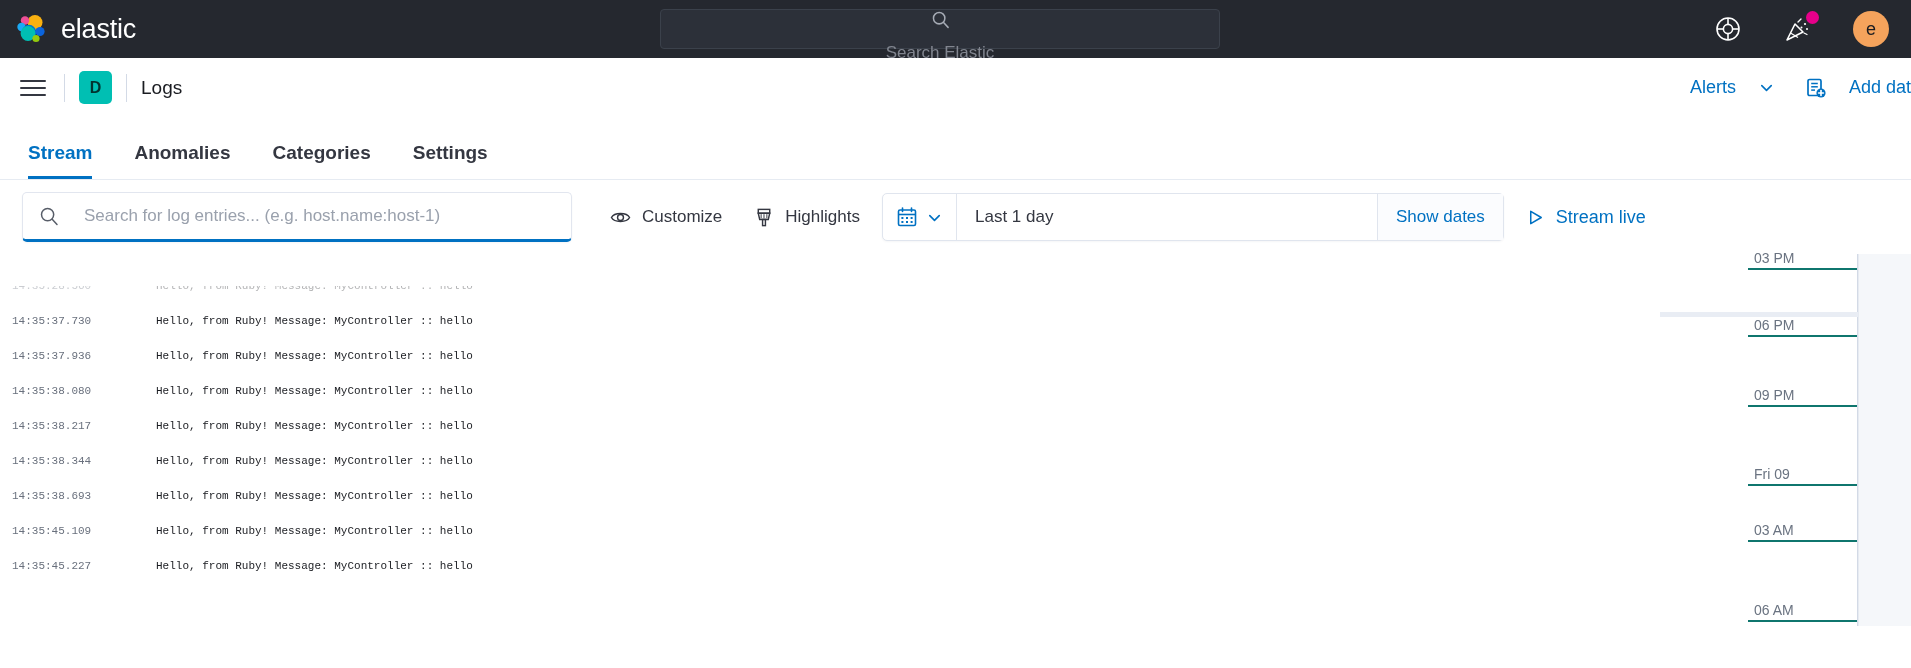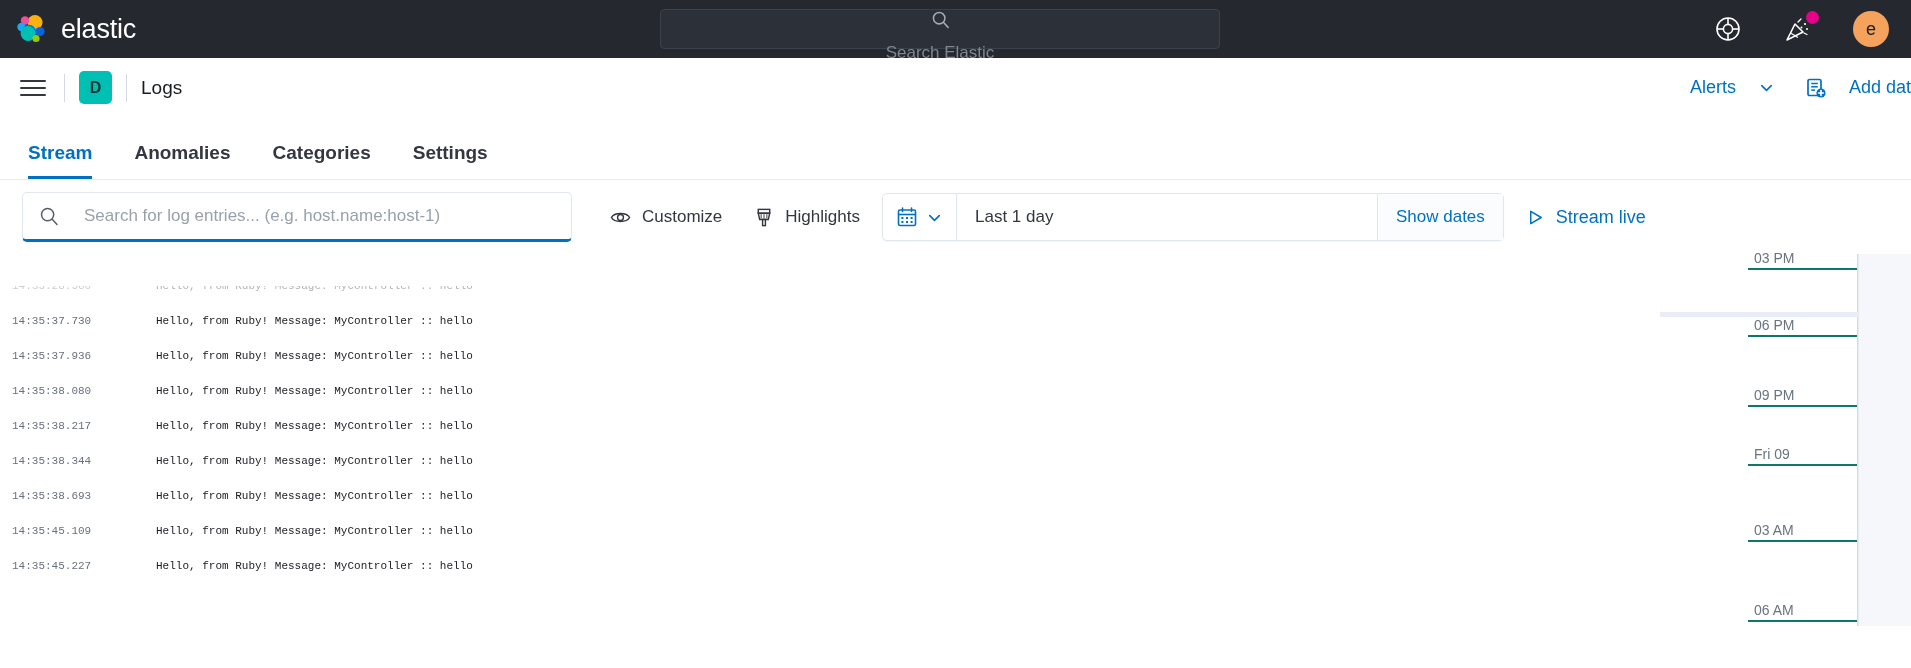--- a/index.html
+++ b/index.html
@@ -445,21 +445,21 @@
         <div class="mm-highlight" style="top: 58px;"></div>
         <div class="mm-tick" style="top: -4px;">
           <span>03 PM</span>
         </div>
         <div class="mm-tick" style="top: 63px;">
           <span>06 PM</span>
         </div>
         <div class="mm-tick" style="top: 133px;">
           <span>09 PM</span>
         </div>
-        <div class="mm-tick" style="top: 192px;">
+        <div class="mm-tick" style="top: 212px;">
           <span>Fri 09</span>
         </div>
         <div class="mm-tick" style="top: 268px;">
           <span>03 AM</span>
         </div>
         <div class="mm-tick" style="top: 336px; margin-top: 12px;">
           <span>06 AM</span>
         </div>
       </div>
     <div class="mm-gutter"></div>

